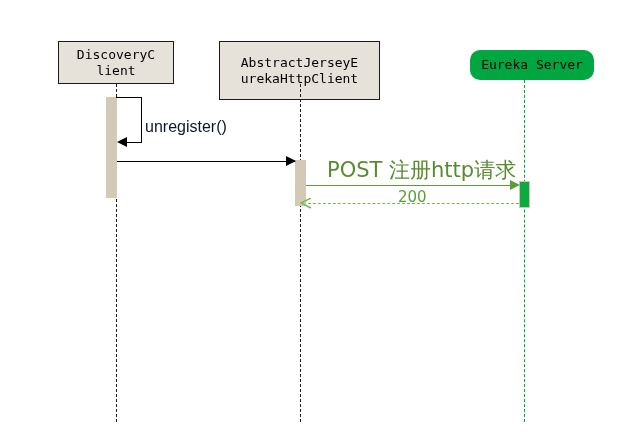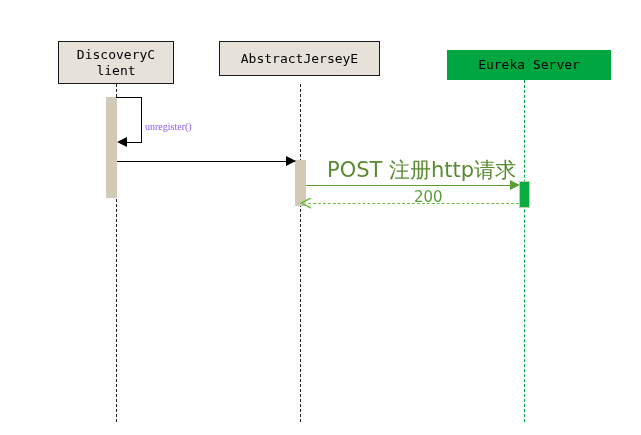--- a/index.html
+++ b/index.html
@@ -117,24 +117,24 @@
     position: absolute;
     width: 11px;
     height: 11px;
   }
   .openhead svg { display: block; }
 
   
   .msg-label {
     position: absolute;
     white-space: pre;
-    font-family: Liberation Serif, serif;
-    font-size: 10px;
+    font-family: Liberation Sans, sans-serif;
+    font-size: 16px;
     line-height: 17px;
-    color: #8b5cf6;
+    color: #0f172a;
   }
   .msg-label.green-cjk {
     font-family: "DejaVu Sans", sans-serif;
     font-size: 21px;
     color: #5a8a31;
     font-weight: 400;
   }
   .msg-label.green-num {
     font-family: "DejaVu Sans", sans-serif;
     font-size: 15px;
@@ -144,25 +144,26 @@
 </head>
 <body>
 
 <div id="canvas">
 
   <div class="participant-box plain" style="left:58px; top:41px; width:116px; height:43px;">
     <span class="pname-line">DiscoveryC</span>
     <span class="pname-line">lient</span>
   </div>
 
-  <div class="participant-box plain" style="left:219px; top:41px; width:161px; height:35px;">
+  <div class="participant-box plain" style="left:219px; top:41px; width:161px; height:59px;">
     <span class="pname-line">AbstractJerseyE</span>
-  </div>
-
-  <div class="participant-box accent" style="left:447px; top:50px; width:164px; height:30px;">
+    <span class="pname-line">urekaHttpClient</span>
+  </div>
+
+  <div class="participant-box accent" style="left:470px; top:50px; width:124px; height:30px;border-radius:10px;">
     <span class="pname-line">Eureka Server</span>
   </div>
 
   <div class="lifeline dark" style="left:116px; top:84px; height:338px;"></div>
 
   <div class="lifeline dark" style="left:300px; top:84px; height:338px;"></div>
 
   <div class="lifeline green" style="left:524px; top:80px; height:342px;"></div>
 
   <div class="activation tan" style="left:106px; top:97px; width:11px; height:101px;"></div>
@@ -186,15 +187,15 @@
   <div class="msg-line green" style="left:306px; top:185px; width:212px;"></div>
   <div class="arrowhead green-right" style="left:510px; top:180px;"></div>
   <div class="msg-label green-cjk" style="left:327px; top:162px;">POST 注册http请求</div>
 
   <div class="msg-line greendash" style="left:308px; top:203px; width:211px;"></div>
   <div class="openhead" style="left:300px; top:198px;">
     <svg width="12" height="11" viewBox="0 0 12 11">
       <polyline points="11,0 1,5 11,10" fill="none" stroke="#6fbd46" stroke-width="1.4"></polyline>
     </svg>
   </div>
-  <div class="msg-label green-num" style="left:398px; top:189px;margin-left:16px;">200</div>
+  <div class="msg-label green-num" style="left:398px; top:189px;">200</div>
 
 </div>
 
 </body></html>

